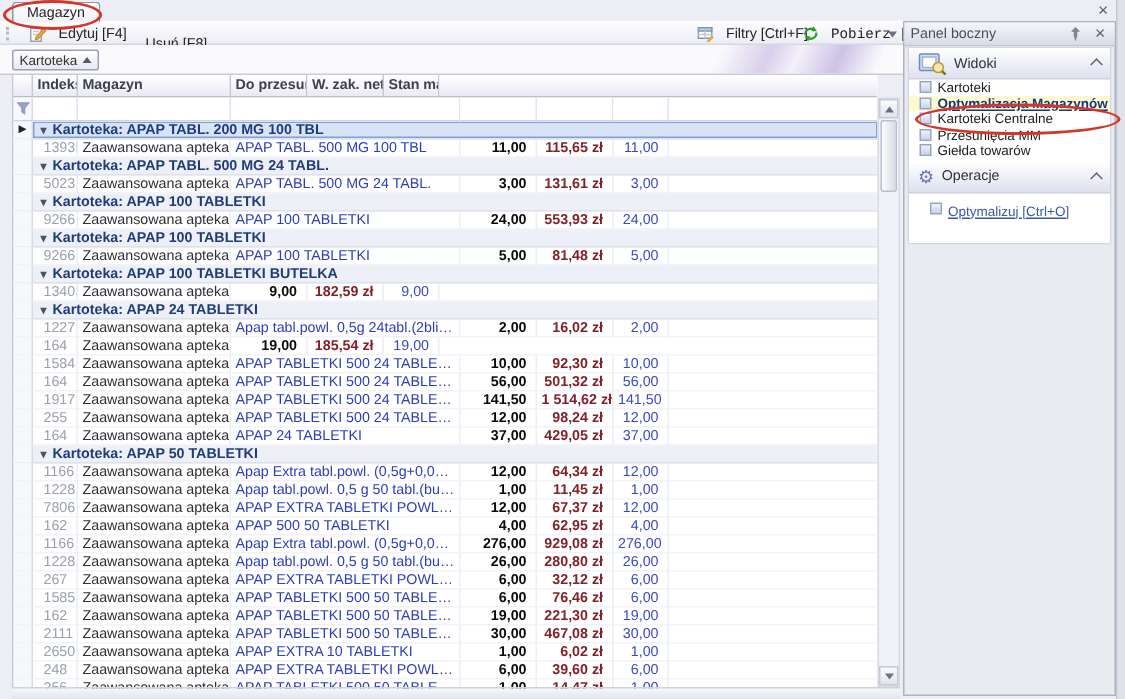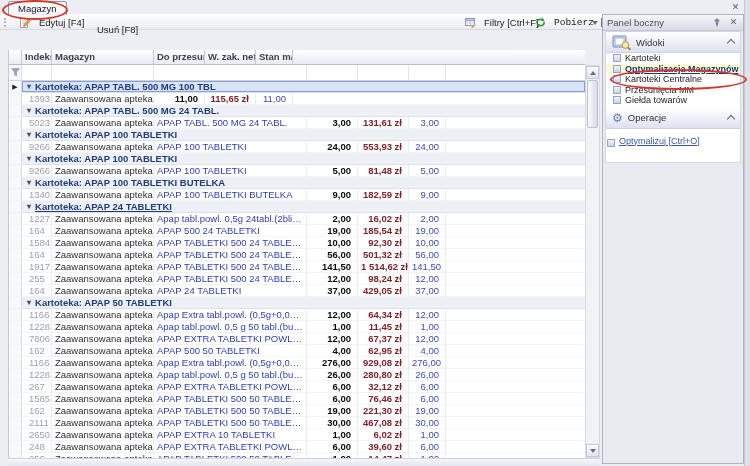--- a/index.html
+++ b/index.html
@@ -94,21 +94,21 @@
   .chev{width:5px;height:5px;border-left:1.5px solid #5d6478;border-top:1.5px solid #5d6478;
        transform:rotate(45deg);margin-top:2px;}
   .view-item{height:10.5px;line-height:10.5px;font-size:9px;color:#222;display:flex;align-items:center;
        gap:4px;padding-left:7px;white-space:nowrap;overflow:hidden;}
   .view-item.active{background:#fdfad2;}
   .view-item.active .vi-label{font-weight:bold;color:#16377e;text-decoration:underline;}
   .mini-icon{width:8px;height:8px;flex:0 0 auto;background:linear-gradient(#eef2fa,#c9d3ea);
        border:1px solid #99a3c0;box-sizing:border-box;}
   .gear{font-size:12px;color:#6f79b5;line-height:14px;}
   .op-link{height:12px;line-height:12px;font-size:9px;color:#3a56a8;text-decoration:underline;
-       display:flex;align-items:flex-end;gap:4px;padding-left:1px;margin-top:6px;}
+       display:flex;align-items:flex-start;gap:4px;padding-left:14px;margin-top:6px;}
   .ops-gap{height:2px;}
   .winedge{position:absolute;left:744px;top:0;width:6px;height:466px;background:#e0e2ea;
        border-left:1px solid #c6c9d6;box-sizing:border-box;}
   
   .ann{position:absolute;border:2px solid #d3362b;border-radius:50%;pointer-events:none;z-index:9;}
   .ann1{left:2px;top:0px;width:62px;height:16px;}
   .ann2{left:610px;top:69px;width:133px;height:17px;}
   svg{display:block;}
 </style>
 </head>
@@ -157,20 +157,27 @@
             <path d="M3.8,10.6 L1.4,7.1 L5.0,7.1 Z" fill="#2f9e2f"></path>
           </svg>
       </span>
       <span>Pobierz [F5]</span>
     </div>
     <div class="tbtn" style="left:592px;">
       <span class="dd"></span>
     </div>
   </div>
 
+  <div class="groupbar">
+    <div class="gdecor"></div>
+    <div class="gbtn">
+      <span>Kartoteka</span>
+      <span class="du"></span>
+    </div>
+  </div>
 
   <div class="table">
     <div class="trow hrow" id="hdr">
         <div class="cell c-ind"></div>
         <div class="cell c-idx">Indeks</div>
         <div class="cell c-mag">Magazyn</div>
         <div class="cell c-prz">Do przesunięcia</div>
         <div class="cell c-net">W. zak. netto</div>
         <div class="cell c-stn">Stan mag.</div>
         <div class="cell c-fil"></div>
@@ -187,27 +194,28 @@
         <div class="cell c-prz"></div>
         <div class="cell c-net"></div>
         <div class="cell c-stn"></div>
         <div class="cell c-fil"></div>
       </div>
     <div id="body">
         <div class="trow grow selected">
           <div class="cell c-ind">▶</div>
           <div class="gcell">
             <div class="garrow">▾</div>
-            <div class="" style="display: inline;">Kartoteka: APAP  TABL. 500 MG  100 TBL</div>
+            <div class="" style="display: inline;">Kartoteka: APAP  TABL. 200 MG  100 TBL</div>
           </div>
         </div>
         <div class="trow drow">
           <div class="cell c-ind"></div>
           <div class="cell c-idx">13935</div>
           <div class="cell c-mag">Zaawansowana apteka 6</div>
+          <div class="cell c-tow">APAP  TABL. 500 MG  100 TBL</div>
           <div class="cell c-prz">11,00</div>
           <div class="cell c-net">115,65 zł</div>
           <div class="cell c-stn">11,00</div>
           <div class="cell c-fil"></div>
         </div>
         <div class="trow grow">
           <div class="cell c-ind"></div>
           <div class="gcell">
             <div class="garrow">▾</div>
             <div class="" style="display: inline;">Kartoteka: APAP  TABL. 500 MG  24 TABL.</div>
@@ -261,48 +269,46 @@
           <div class="cell c-ind"></div>
           <div class="gcell">
             <div class="garrow">▾</div>
             <div class="" style="display: inline;">Kartoteka: APAP 100 TABLETKI BUTELKA</div>
           </div>
         </div>
         <div class="trow drow">
           <div class="cell c-ind"></div>
           <div class="cell c-idx">13403</div>
           <div class="cell c-mag">Zaawansowana apteka 17</div>
-          <div class="cell c-tow">APAP 100 TABLETKI BUTELKA</div>
           <div class="cell c-prz">9,00</div>
           <div class="cell c-net">182,59 zł</div>
           <div class="cell c-stn">9,00</div>
           <div class="cell c-fil"></div>
         </div>
         <div class="trow grow">
           <div class="cell c-ind"></div>
           <div class="gcell">
             <div class="garrow">▾</div>
-            <div class="" style="display: inline; text-decoration: underline;">Kartoteka: APAP 24 TABLETKI</div>
+            <div class="" style="display: inline;">Kartoteka: APAP 24 TABLETKI</div>
           </div>
         </div>
         <div class="trow drow">
           <div class="cell c-ind"></div>
           <div class="cell c-idx">1227</div>
           <div class="cell c-mag">Zaawansowana apteka 3</div>
           <div class="cell c-tow">Apap tabl.powl. 0,5g 24tabl.(2blist.po12sz</div>
           <div class="cell c-prz">2,00</div>
           <div class="cell c-net">16,02 zł</div>
           <div class="cell c-stn">2,00</div>
           <div class="cell c-fil"></div>
         </div>
         <div class="trow drow">
           <div class="cell c-ind"></div>
           <div class="cell c-idx">164</div>
           <div class="cell c-mag">Zaawansowana apteka 14</div>
-          <div class="cell c-tow">APAP 500 24 TABLETKI</div>
           <div class="cell c-prz">19,00</div>
           <div class="cell c-net">185,54 zł</div>
           <div class="cell c-stn">19,00</div>
           <div class="cell c-fil"></div>
         </div>
         <div class="trow drow">
           <div class="cell c-ind"></div>
           <div class="cell c-idx">1584</div>
           <div class="cell c-mag">Zaawansowana apteka 15</div>
           <div class="cell c-tow">APAP TABLETKI 500 24 TABLETKI</div>

